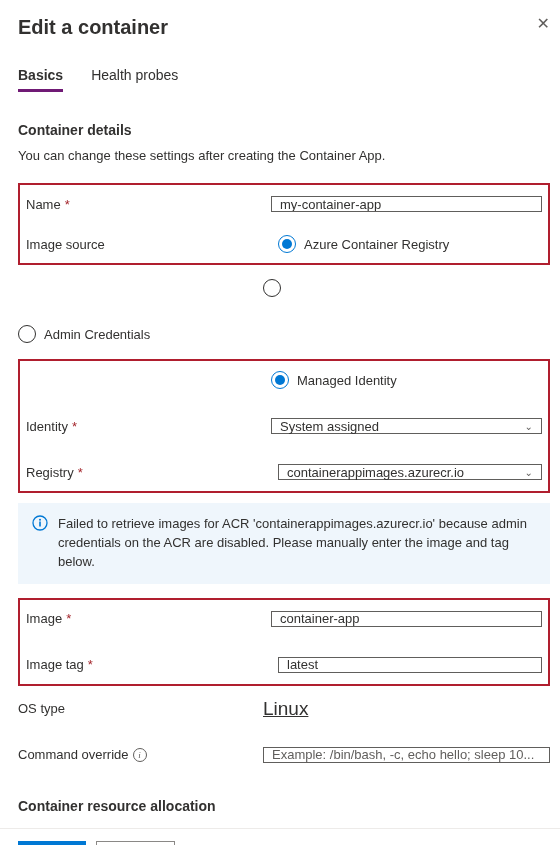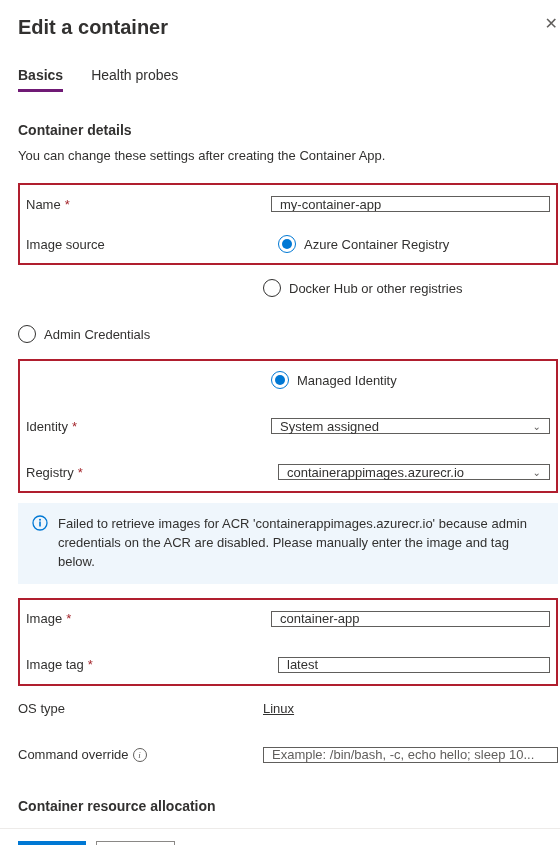--- a/index.html
+++ b/index.html
@@ -1,17 +1,17 @@
 <!DOCTYPE html>
 <html><head>
   <meta charset="utf-8">
   <style>
     * { box-sizing: border-box; margin: 0; padding: 0; }
     body { font-family: "Segoe UI", Arial, sans-serif; font-size: 13px; color: #323130; width: 560px; background: #fff; }
-    .panel { padding: 16px 2px 0 18px; }
+    .panel { padding: 16px 10px 0 18px; }
     .header-row { display: flex; justify-content: space-between; align-items: flex-start; margin-bottom: 28px; }
     .title { font-size: 20px; font-weight: 600; color: #323130; }
     .close-icon { font-size: 16px; cursor: pointer; color: #605e5c; line-height: 1; }
     .tabs { display: flex; gap: 28px; border-bottom: none; margin-bottom: 30px; }
     .tab { font-size: 14px; color: #323130; padding-bottom: 6px; cursor: pointer; }
     .tab.active { color: #323130; border-bottom: 3px solid #701a75; font-weight: 700; }
     .section-head { font-size: 14px; font-weight: 600; margin-bottom: 10px; }
     .section-desc { font-size: 13px; color: #323130; margin-bottom: 20px; }
     .form-row { display: flex; align-items: center; min-height: 30px; margin-bottom: 10px; }
     .label-col { width: 245px; flex-shrink: 0; font-size: 13px; color: #323130; display: flex; align-items: center; gap: 4px; padding-left: 0; }
@@ -22,21 +22,21 @@
     .select-box { display: flex; align-items: center; justify-content: space-between; cursor: pointer; }
     .chevron { font-size: 10px; color: #605e5c; }
     .radio { width: 18px; height: 18px; border: 1px solid #323130; border-radius: 50%; display: inline-flex; align-items: center; justify-content: center; cursor: pointer; flex-shrink: 0; }
     .radio.checked { border-color: #0078d4; }
     .radio.checked::after { content: ""; width: 10px; height: 10px; background: #0078d4; border-radius: 50%; }
     .radio-label { font-size: 13px; cursor: pointer; }
     .hl-box { border: 2px solid #b01e2e; padding: 4px 6px; margin: 0 0 8px 0; }
     .hl-box .form-row:last-child { margin-bottom: 0; gap: 7px; }
     .info-msg { display: flex; gap: 10px; background: #eff6fc; padding: 12px 14px; margin: 10px 0 14px 0; font-size: 13px; line-height: 1.45; }
     .info-icon { color: #0078d4; flex-shrink: 0; display: inline-flex; }
-    .static-val { font-size: 13px; text-decoration: underline; }
+    .static-val { font-size: 19px; text-decoration: underline; }
     .info-circle { display: inline-flex; width: 14px; height: 14px; border: 1px solid #605e5c; border-radius: 50%; align-items: center; justify-content: center; font-size: 9px; color: #605e5c; font-style: italic; font-family: Georgia, serif; }
     .footer { border-top: 1px solid #edebe9; padding: 12px 18px; display: flex; gap: 10px; margin-top: 14px; }
     .btn { height: 26px; padding: 0 18px; font-size: 13px; font-family: inherit; cursor: pointer; border: 1px solid #8a8886; background: #fff; }
     .btn.primary { background: #0078d4; border-color: #0078d4; color: #fff; font-weight: 600; }
     .spacer-row { height: 6px; }
     .name-fld { background: #e8f0fe; border: 1px solid #0078d4; }
   </style>
 </head>
 <body>
 
@@ -72,21 +72,20 @@
         <span class="radio checked"></span>
         <span class="radio-label">Azure Container Registry</span>
       </div>
     </div>
   </div>
 
   <div class="form-row">
     <div class="label-col"></div>
     <div class="field-col">
       <span class="radio"></span>
-      <span class="radio-label">Docker Hub or other registries</span>
     </div>
   </div>
 
   <div class="spacer-row"></div>
 
   <div class="form-row">
     <div class="field-col">
       <span class="radio"></span>
       <span class="radio-label">Admin Credentials</span>
     </div>

